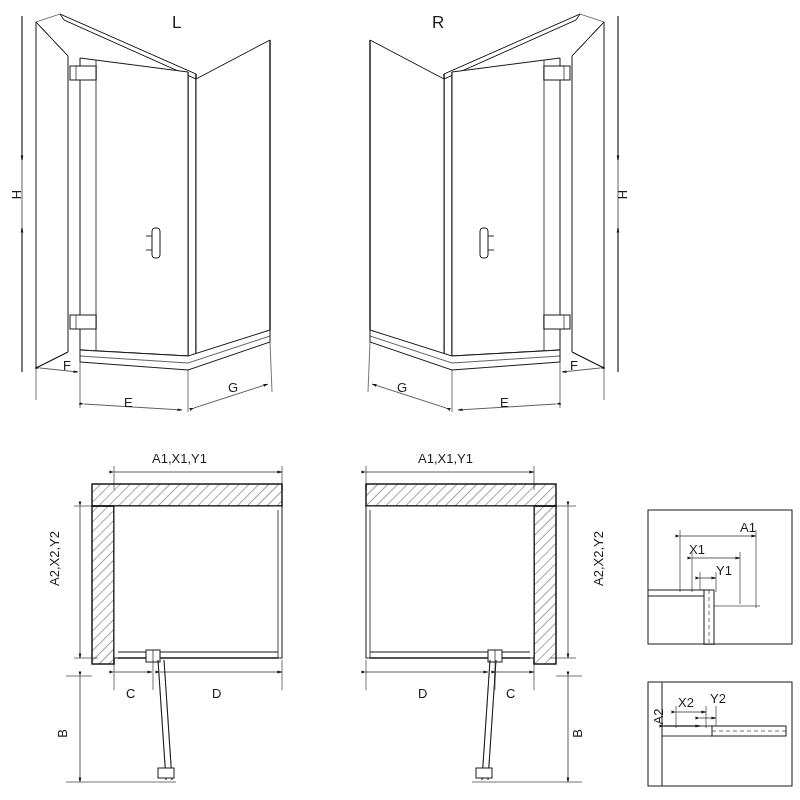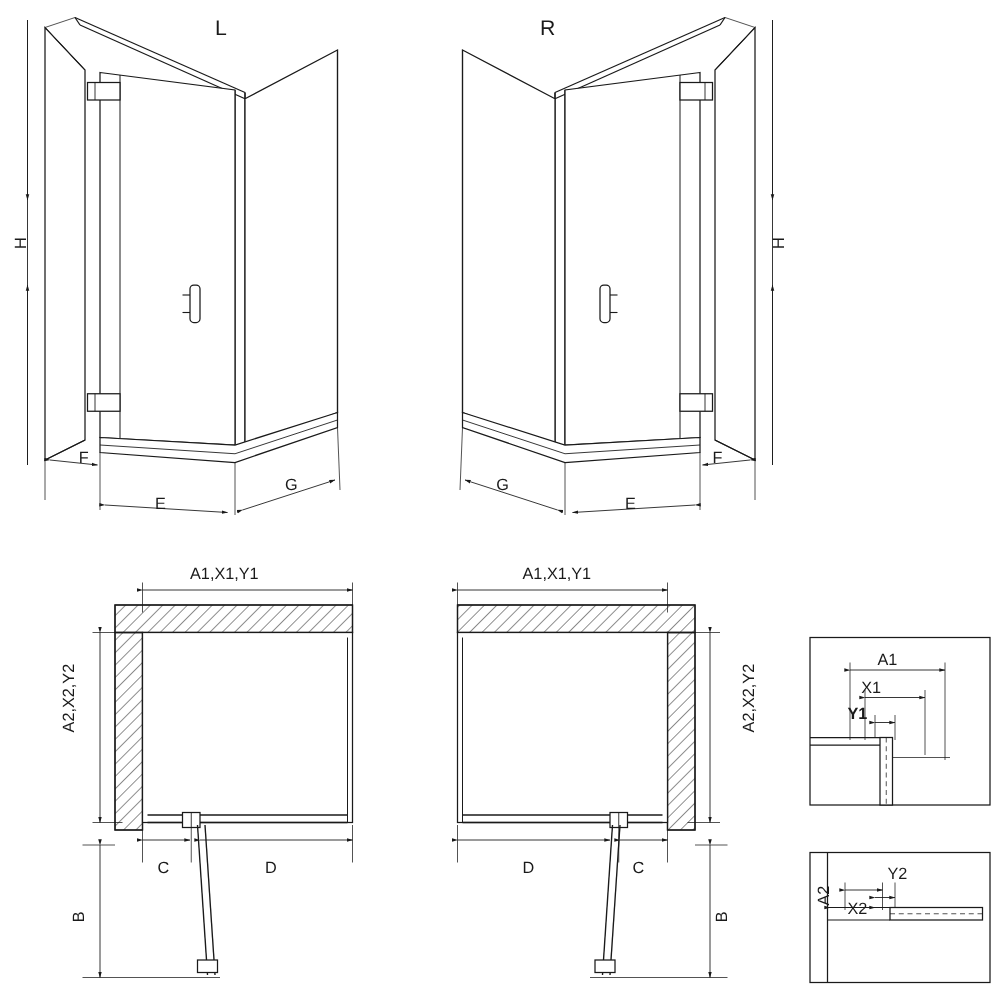--- a/index.html
+++ b/index.html
@@ -297,21 +297,21 @@
   <div class="lbl" style="left:126px; top:687px;">C</div>
   <div class="lbl" style="left:212px; top:687px;">D</div>
   <div class="lbl rot90" style="left:58px; top:727px;">B</div>
 
   <div class="lbl" style="left:418px; top:452px;">A1,X1,Y1</div>
   <div class="lbl rot90" style="left:571px; top:552px;">A2,X2,Y2</div>
   <div class="lbl" style="left:418px; top:687px;">D</div>
   <div class="lbl" style="left:506px; top:687px;">C</div>
   <div class="lbl rot90" style="left:573px; top:727px;">B</div>
 
-  <div class="lbl" style="left:702px; top:521px;">A1</div>
+  <div class="lbl" style="left:740px; top:521px;">A1</div>
   <div class="lbl" style="left:689px; top:543px;">X1</div>
-  <div class="lbl" style="left:678px; top:564px;font-weight:bold;">Y1</div>
+  <div class="lbl" style="left:716px; top:564px;">Y1</div>
 
   <div class="lbl rot90" style="left:651px; top:710px;">A2</div>
-  <div class="lbl" style="left:678px; top:720px;">X2</div>
+  <div class="lbl" style="left:678px; top:696px;">X2</div>
   <div class="lbl" style="left:710px; top:692px;">Y2</div>
 
 </div>
 
 </body></html>

